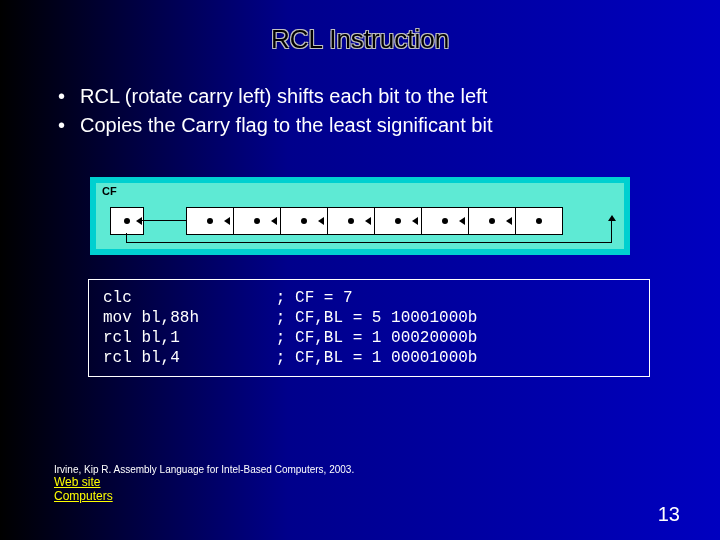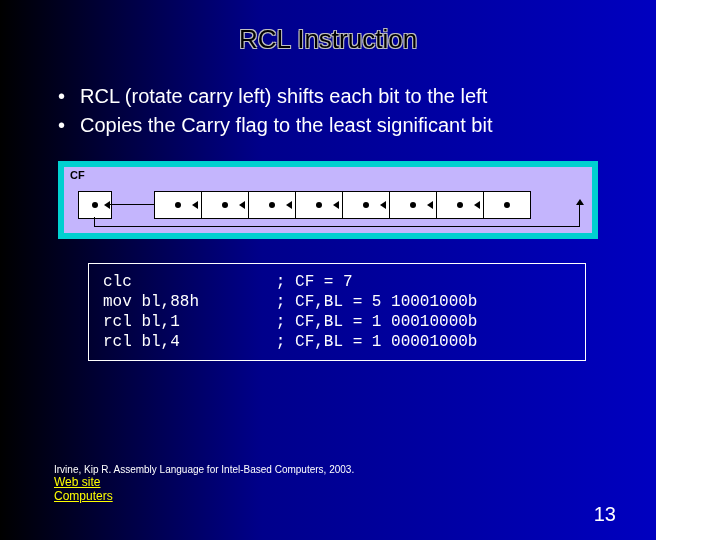--- a/index.html
+++ b/index.html
@@ -4,21 +4,21 @@
 <style>
   html, body {
     margin: 0;
     padding: 0;
     width: 720px;
     height: 540px;
     overflow: hidden;
     font-family: Arial, Helvetica, sans-serif;
   }
   .slide {
-    width: 656px;
+    width: 720px;
     height: 540px;
     background: linear-gradient(to right, #000000 0%, #00008b 40%, #0000c0 100%);
     position: relative;
     box-sizing: border-box;
     padding: 20px 40px 0 40px;
     color: #ffffff;
   }
   .title {
     text-align: center;
     font-size: 26px;
@@ -27,21 +27,21 @@
     text-shadow:
       -1px -1px 0 #c0c0c0,
        1px -1px 0 #c0c0c0,
       -1px  1px 0 #c0c0c0,
        1px  1px 0 #c0c0c0;
     margin: 4px 0 28px 0;
   }
   ul.bullets {
     list-style: none;
     padding: 0 0 0 18px;
-    margin: 0 0 22px 0;
+    margin: 0 0 38px 0;
   }
   ul.bullets li {
     font-size: 20px;
     line-height: 1.35;
     color: #ffffff;
     position: relative;
     padding-left: 22px;
     margin-bottom: 2px;
   }
   ul.bullets li::before {
@@ -52,21 +52,21 @@
   }
   .diagram-wrap {
     margin: 16px auto 24px auto;
     width: 540px;
     height: 78px;
     background: #00d0d0;
     padding: 6px;
     box-sizing: border-box;
   }
   .diagram-inner {
-    background: #c4b5fd;
+    background: #5eead4;
     width: 100%;
     height: 100%;
     position: relative;
   }
   .cf-label {
     position: absolute;
     top: 2px;
     left: 6px;
     color: #000;
     font-size: 11px;
@@ -259,21 +259,21 @@
           </div>
       </div>
       <div class="loop-left"></div>
       <div class="loop-path"></div>
       <div class="loop-right"></div>
     </div>
   </div>
 
   <div class="code-box"><span><span>clc</span>               <span>; CF = 7</span></span>
 <span><span>mov bl,88h</span>        <span>; CF,BL = 5 10001000b</span></span>
-<span><span>rcl bl,1</span>          <span>; CF,BL = 1 00010000b</span></span>
+<span><span>rcl bl,1</span>          <span>; CF,BL = 1 00020000b</span></span>
 <span><span>rcl bl,4</span>          <span>; CF,BL = 1 00001000b</span></span></div>
 
   <div class="footer">
     <span class="attribution">Irvine, Kip R. Assembly Language for Intel-Based Computers, 2003.</span>
     <a class="link">Web site</a>
     <a class="link">Computers</a>
     <span class="pagenum">13</span>
   </div>
 
 </div>

